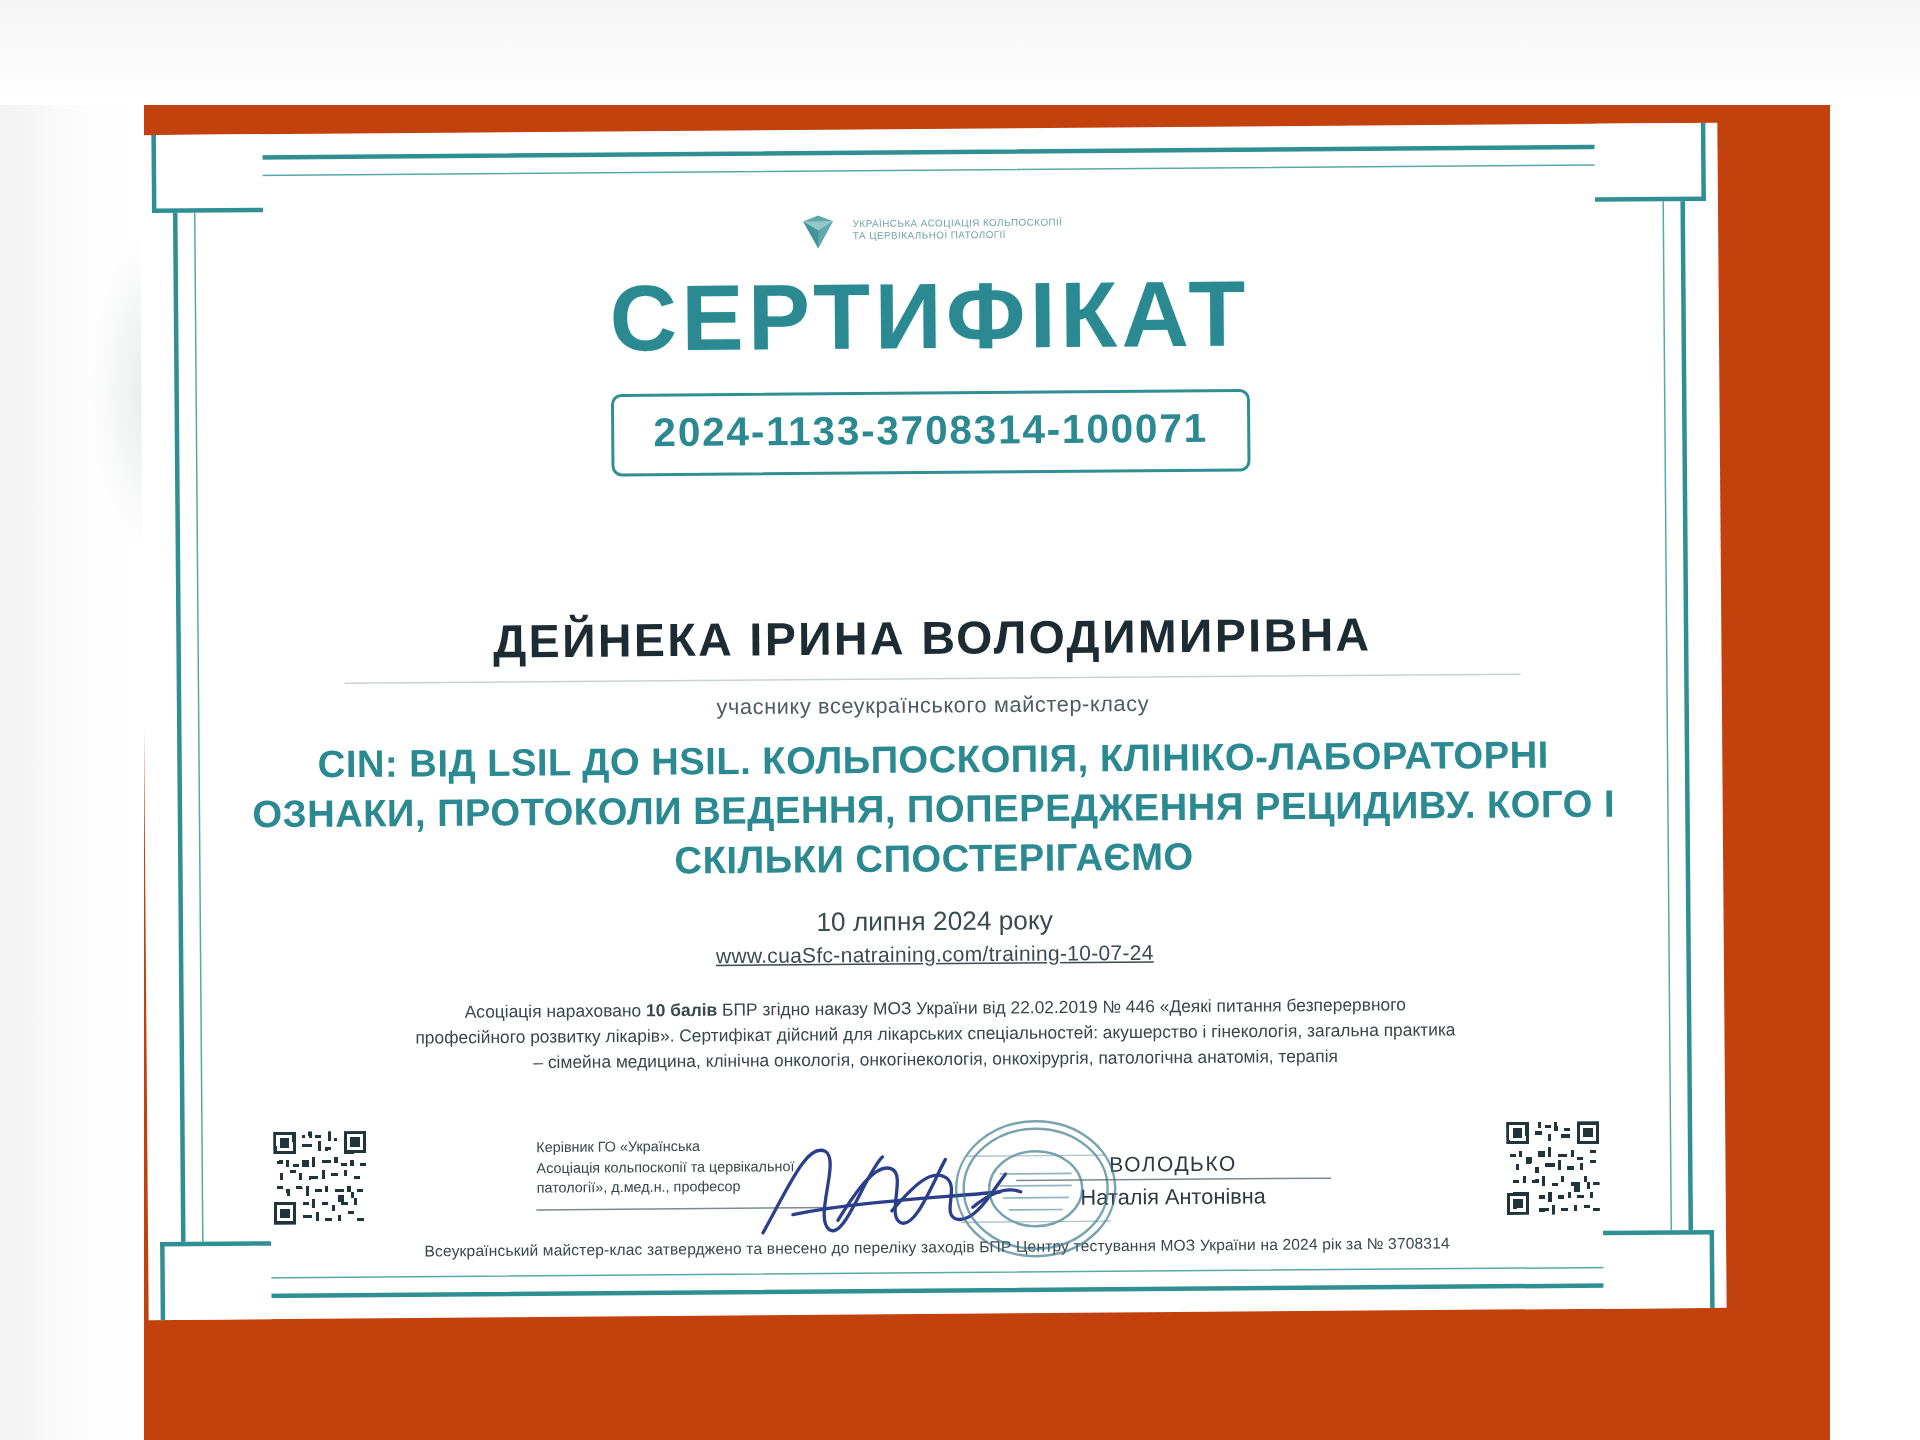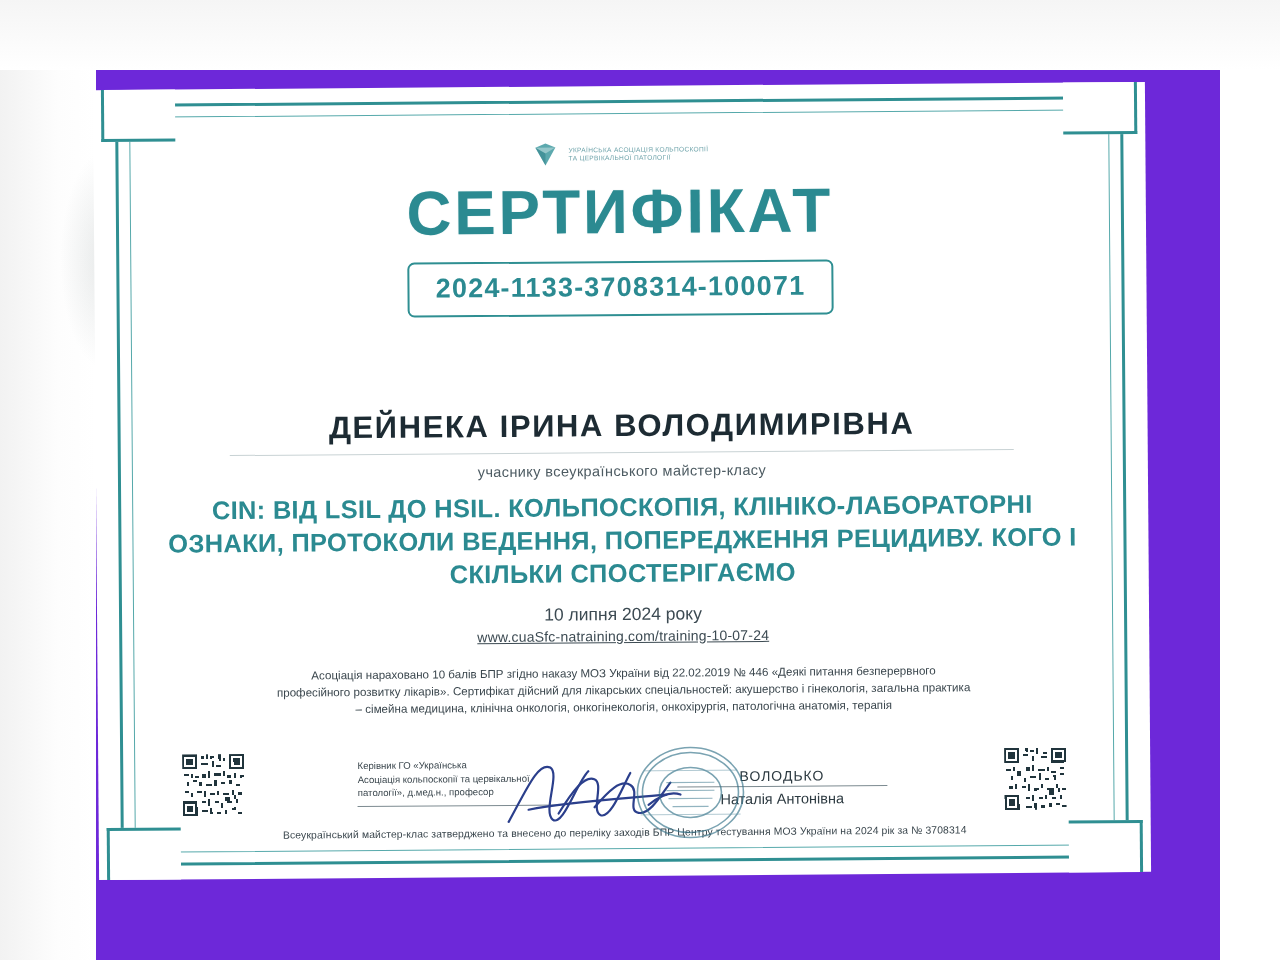--- a/index.html
+++ b/index.html
@@ -6,21 +6,21 @@
   html, body {
     margin: 0; padding: 0;
     width: 1280px; height: 960px;
     background: #ffffff;
     font-family: "Liberation Sans", sans-serif;
     overflow: hidden;
   }
   #page {
     position: relative;
     width: 1220px; height: 960px;
-    background: #6d28d9;
+    background: #c2410c;
   }
   
   .scan-shadow-left {
     position: absolute; left: 0; top: 0; width: 96px; height: 960px;
     background: linear-gradient(to right, #f2f2f2 0%, #fdfdfd 60%, #ffffff 100%);
   }
   .scan-shadow-top {
     position: absolute; left: 0; top: 0; width: 1280px; height: 70px;
     background: linear-gradient(to bottom, #f5f5f5 0%, #ffffff 100%);
   }
@@ -144,21 +144,21 @@
     text-decoration: underline;
     letter-spacing: 0.2px;
   }
   .paragraph {
     margin: 20px auto 0 auto;
     width: 93%;
     font-size: 11.6px;
     line-height: 17px;
     color: #3a464d;
   }
-  .paragraph b { font-weight: normal; margin-top: 40px; }
+  .paragraph b { font-weight: bold; margin-top: 40px; }
 
   
   .sig-row {
     position: relative;
     margin-top: 26px;
     display: flex;
     align-items: flex-start;
     justify-content: space-between;
     padding: 0 14px;
   }

